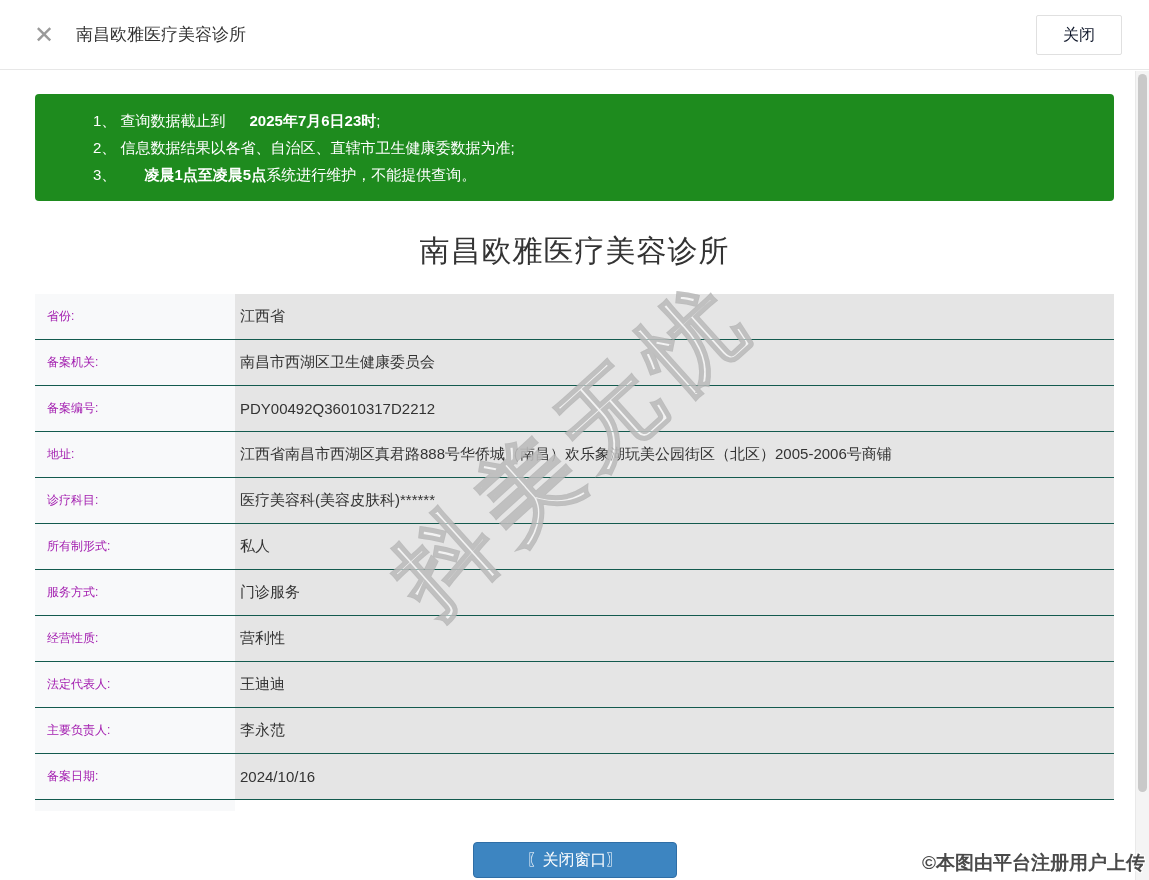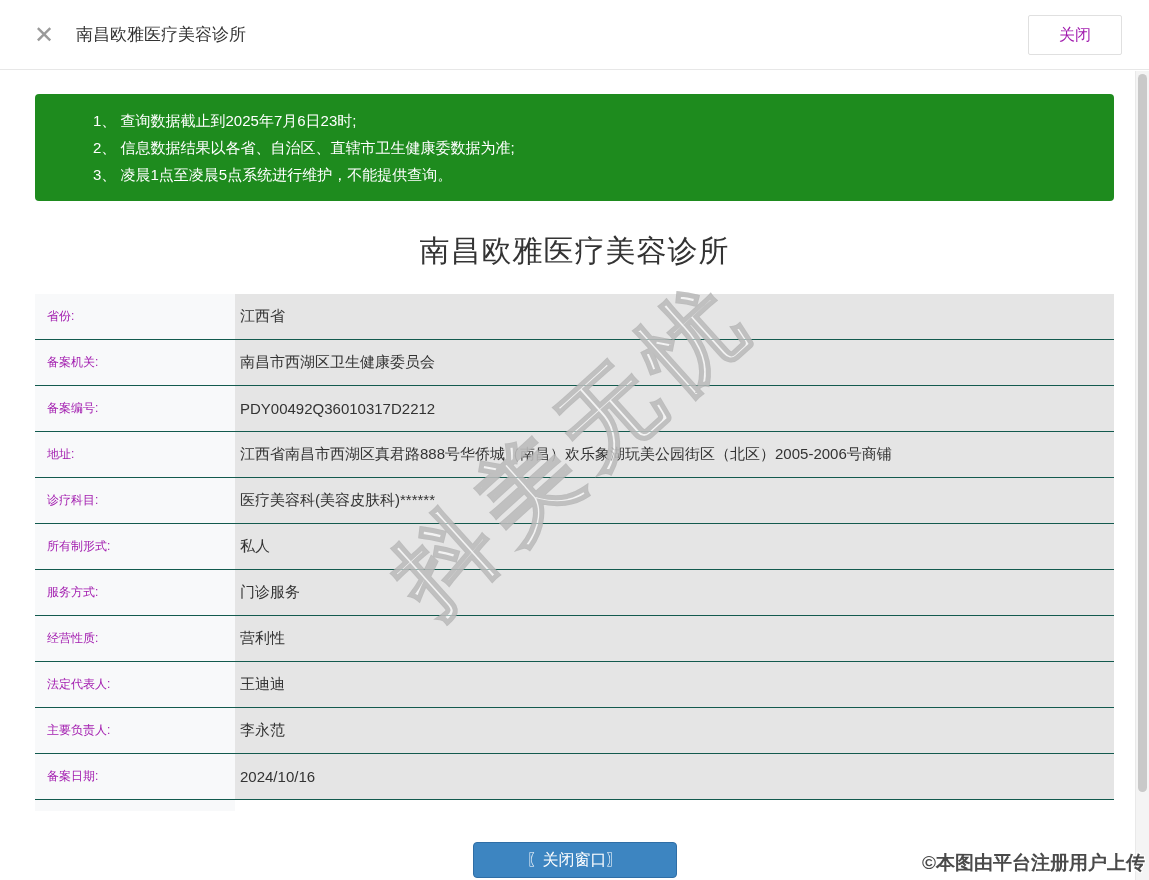--- a/index.html
+++ b/index.html
@@ -30,27 +30,27 @@
   }
   .header-title {
     margin-left: 22px;
     font-size: 17px;
     color: #333;
   }
   .header-close-btn {
     position: absolute;
     right: 27px;
     top: 15px;
-    width: 94px;
+    width: 86px;
     height: 40px;
     background: #fff;
     border: 1px solid #e0e0e0;
     border-radius: 2px;
     font-size: 16px;
-    color: #a21caf;
+    color: #0f172a;
     cursor: pointer;
     font-family: inherit;
   }
   
   .scrollbar-track {
     position: absolute;
     top: 71px;
     right: 0;
     width: 14px;
     height: 809px;
@@ -70,21 +70,21 @@
   .content { padding: 0 35px; }
   .notice {
     margin-top: 24px;
     background: #1e8b1e;
     border-radius: 4px;
     color: #ffffff;
     padding: 13px 20px 13px 58px;
     font-size: 15px;
     line-height: 27px;
   }
-  .notice b { font-weight: normal; }
+  .notice b { font-weight: bold; margin-left: 24px; }
   .page-title {
     text-align: center;
     font-size: 30px;
     font-weight: 500;
     color: #333;
     margin-top: 30px;
     margin-bottom: 22px;
     letter-spacing: 1px;
   }
   

